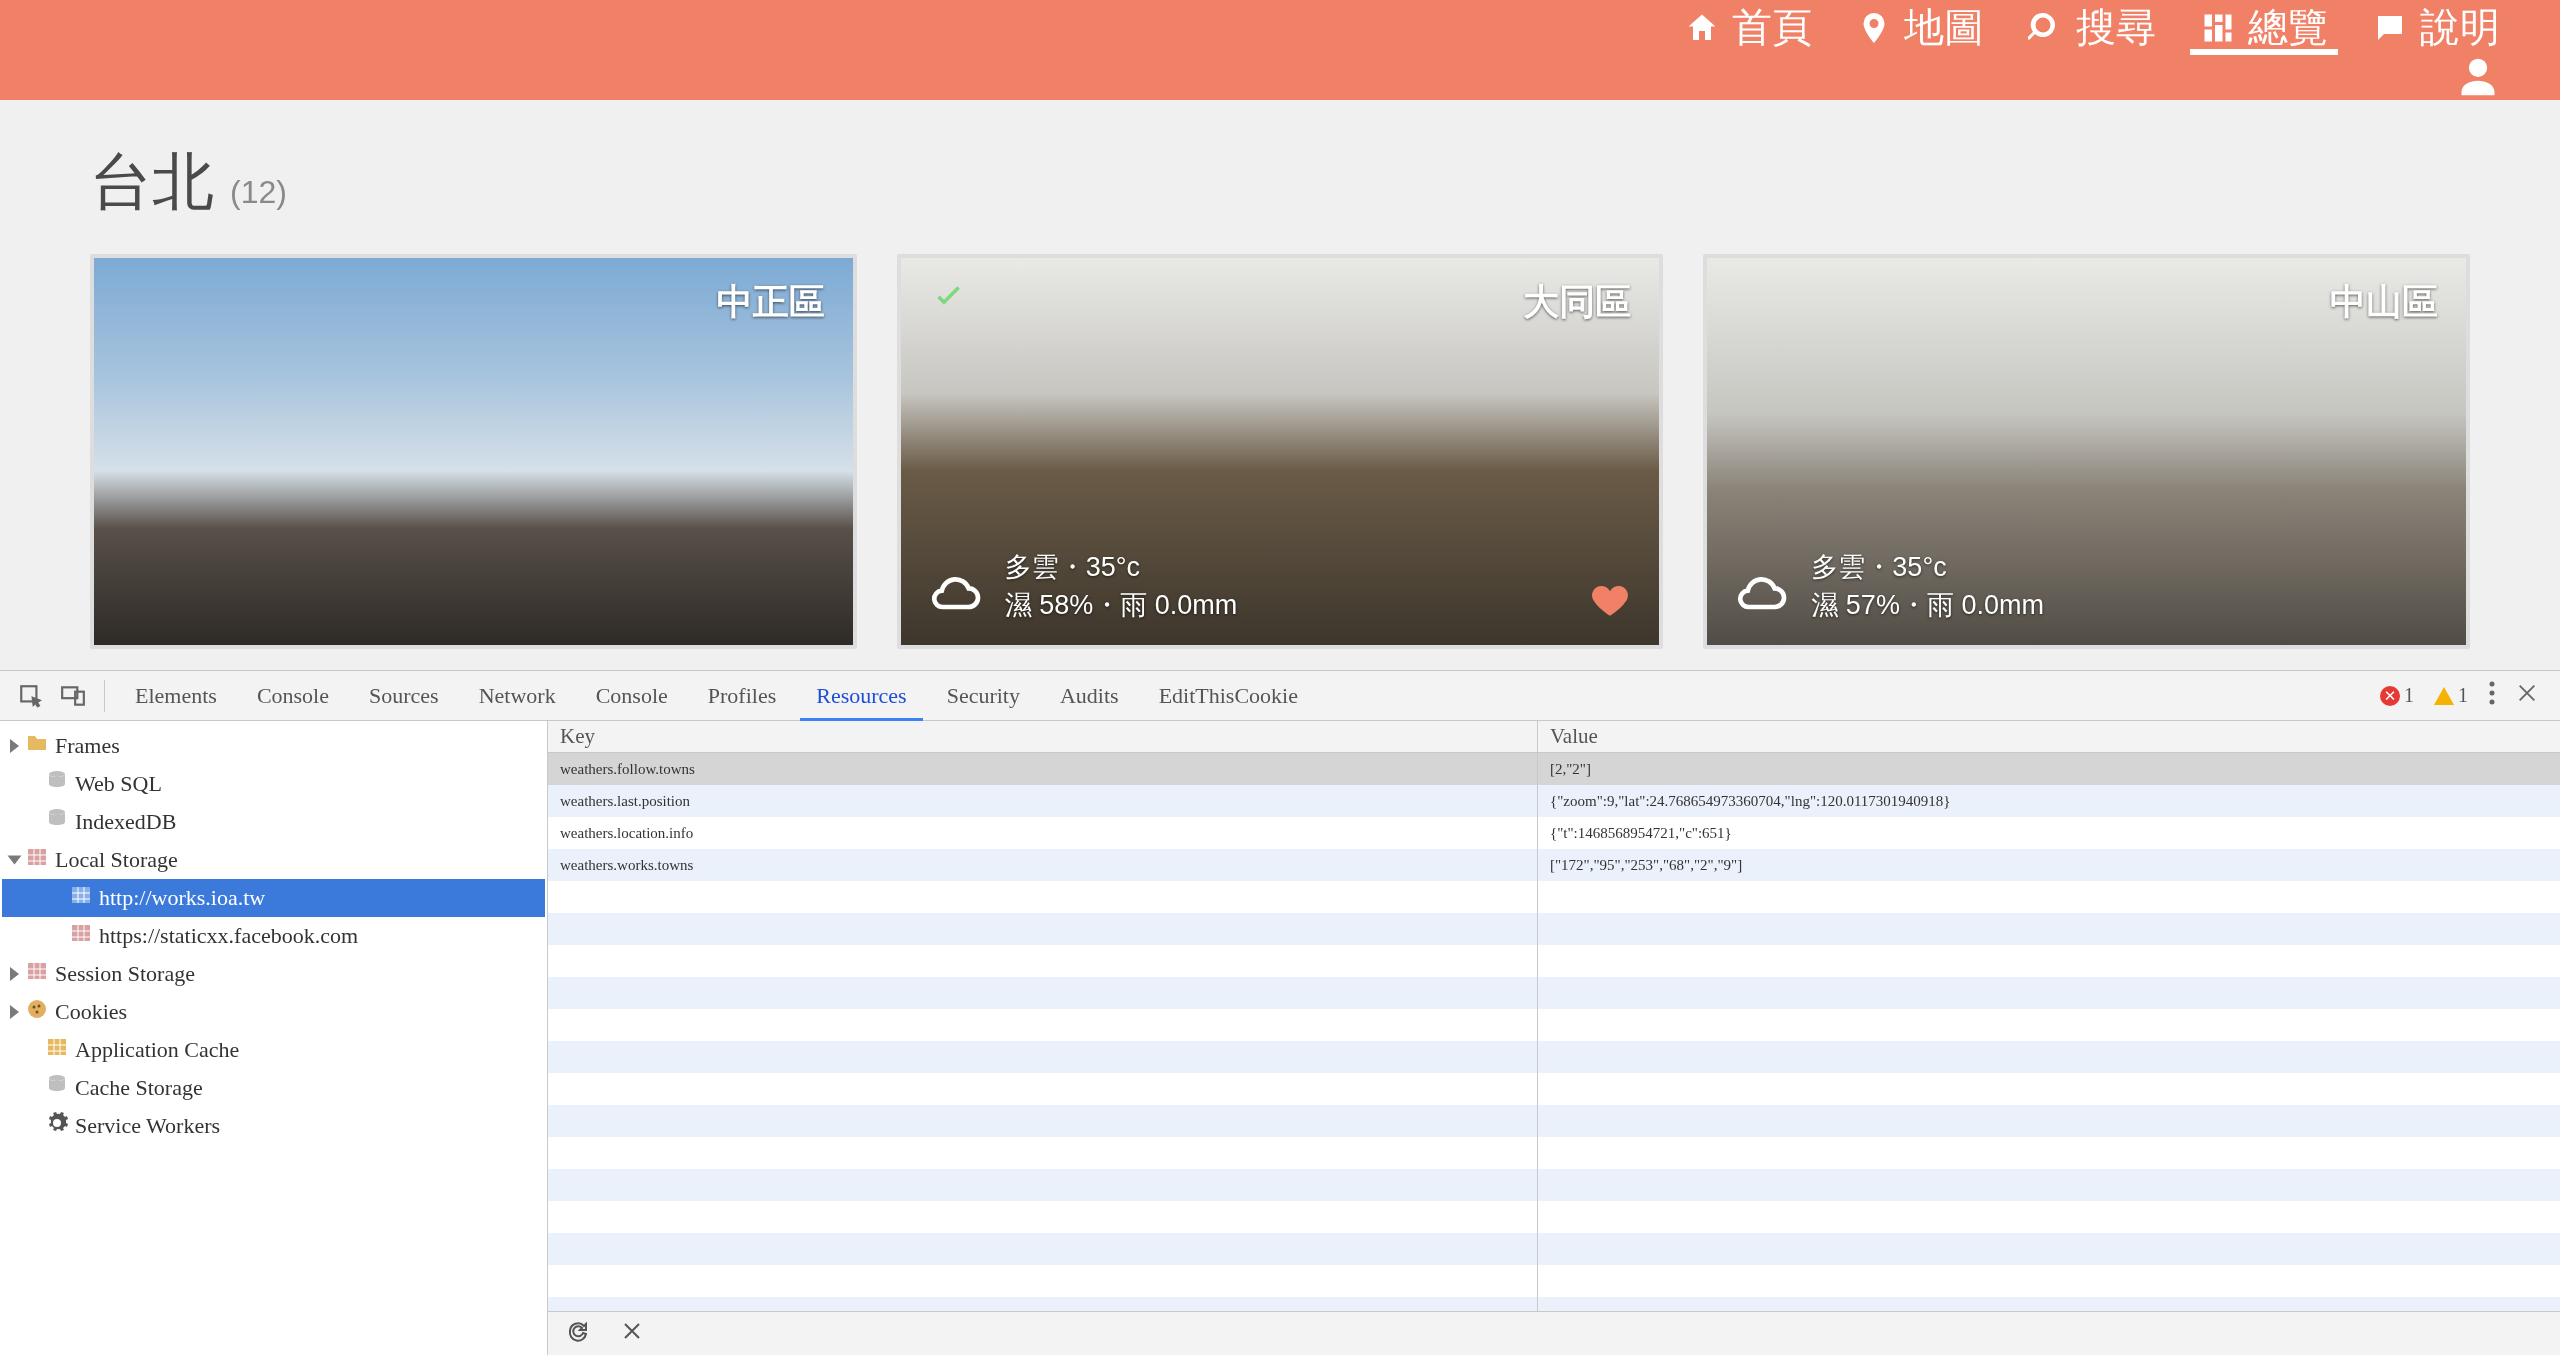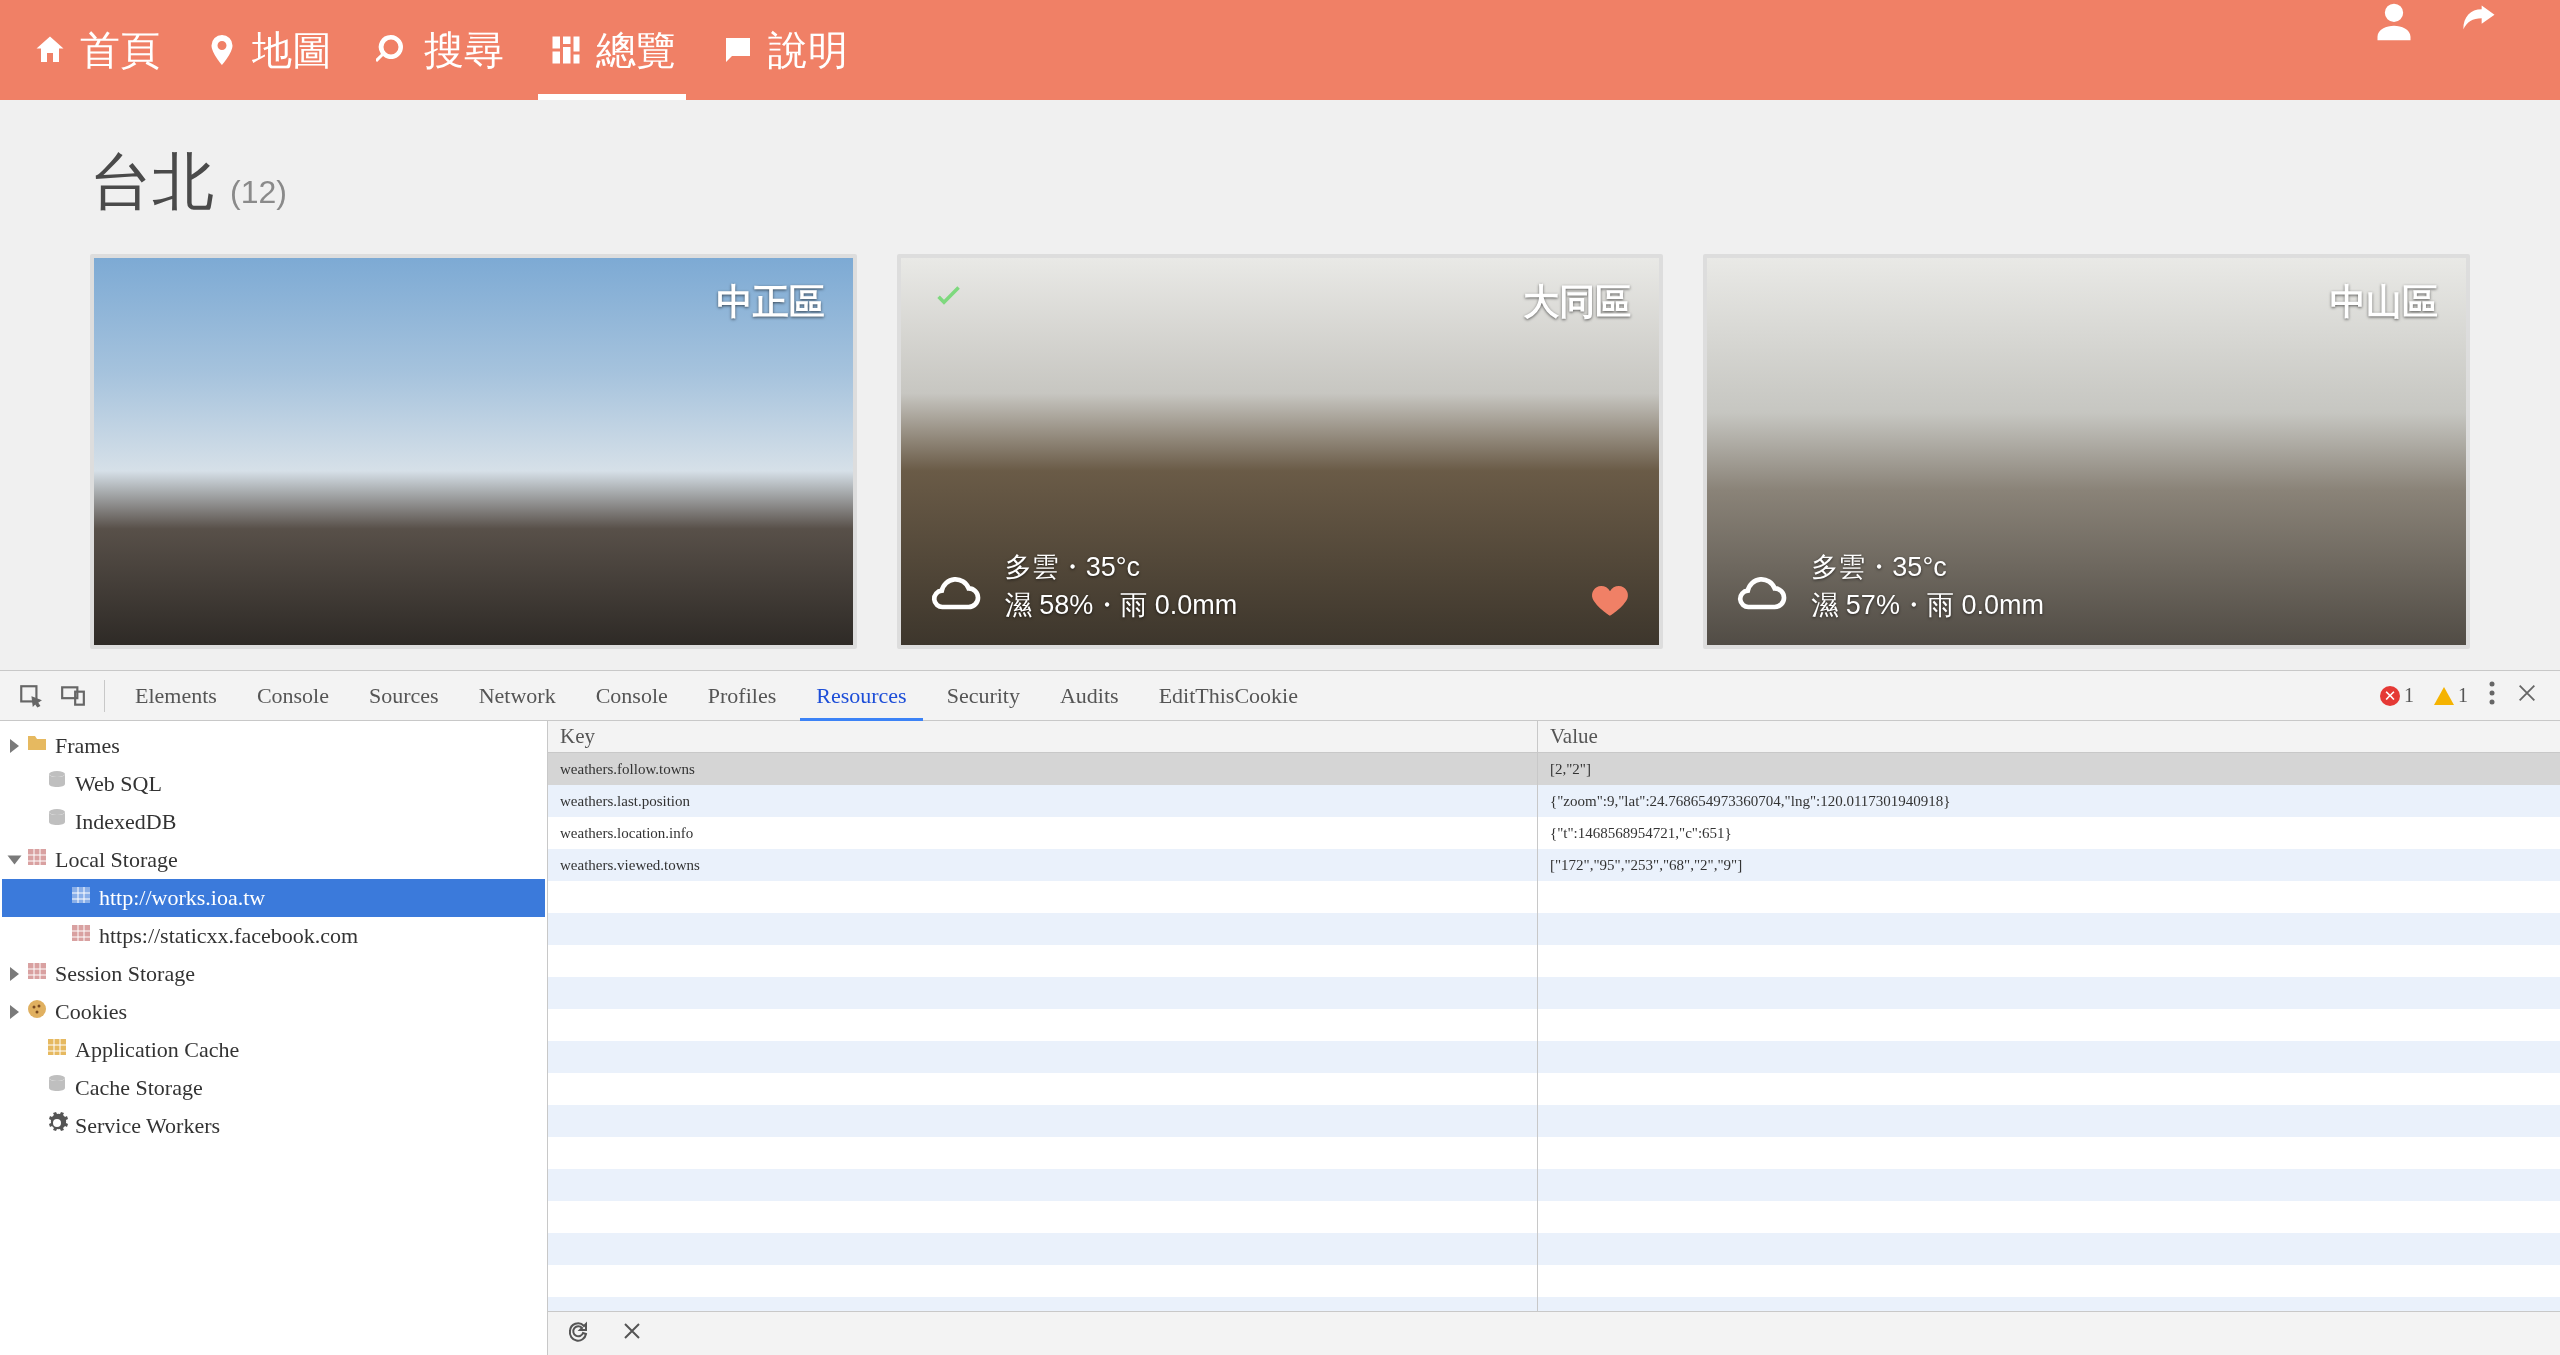--- a/index.html
+++ b/index.html
@@ -1,20 +1,20 @@
 <!DOCTYPE html>
 <html><head>
 <meta charset="utf-8">
 <style>
   * { margin:0; padding:0; box-sizing:border-box; }
   html,body { width:2560px; height:1355px; font-family:"Helvetica Neue",Arial,"Microsoft JhengHei",sans-serif; background:#f3f3f3; }
   body { display:flex; flex-direction:column; position:relative; }
 
   
-  .app-bar { background:#f08066; height:100px; display:flex; align-items:flex-start; padding:0 60px 0 32px; color:#fff; }
+  .app-bar { background:#f08066; height:100px; display:flex; align-items:flex-end; padding:0 60px 0 60px; color:#fff;flex-direction:column; }
   .nav { display:flex; gap:44px; align-items:center; height:100%; }
   .nav-item { display:flex; align-items:center; gap:12px; font-size:40px; font-weight:400; height:100%; cursor:pointer; position:relative; }
   .nav-item .ico { width:36px; height:36px; display:flex; align-items:center; justify-content:center; }
   .nav-item.active::after { content:""; position:absolute; left:-10px; right:-10px; bottom:0; height:6px; background:#fff; }
   .app-bar .spacer { flex:1; }
   .bar-icon { width:44px; height:44px; display:flex; align-items:center; justify-content:center; margin-left:40px; cursor:pointer; }
   .bar-icon svg, .nav-item .ico svg { width:100%; height:100%; fill:#fff; }
 
   
   .page { flex:0 0 auto; background:#f0f0f0; padding:40px 90px 0 90px; height:570px; overflow:hidden; }
@@ -363,21 +363,21 @@
         </div>
         <div class="kv-row">
           <div class="k">weathers.last.position</div>
           <div class="v">{"zoom":9,"lat":24.768654973360704,"lng":120.0117301940918}</div>
         </div>
         <div class="kv-row">
           <div class="k">weathers.location.info</div>
           <div class="v">{"t":1468568954721,"c":651}</div>
         </div>
         <div class="kv-row">
-          <div class="k">weathers.viewed.towns</div>
+          <div class="k">weathers.works.towns</div>
           <div class="v">["172","95","253","68","2","9"]</div>
         </div>
 
         <div class="kv-row">
             <div class="k"></div>
             <div class="v"></div>
           </div>
         <div class="kv-row">
             <div class="k"></div>
             <div class="v"></div>

